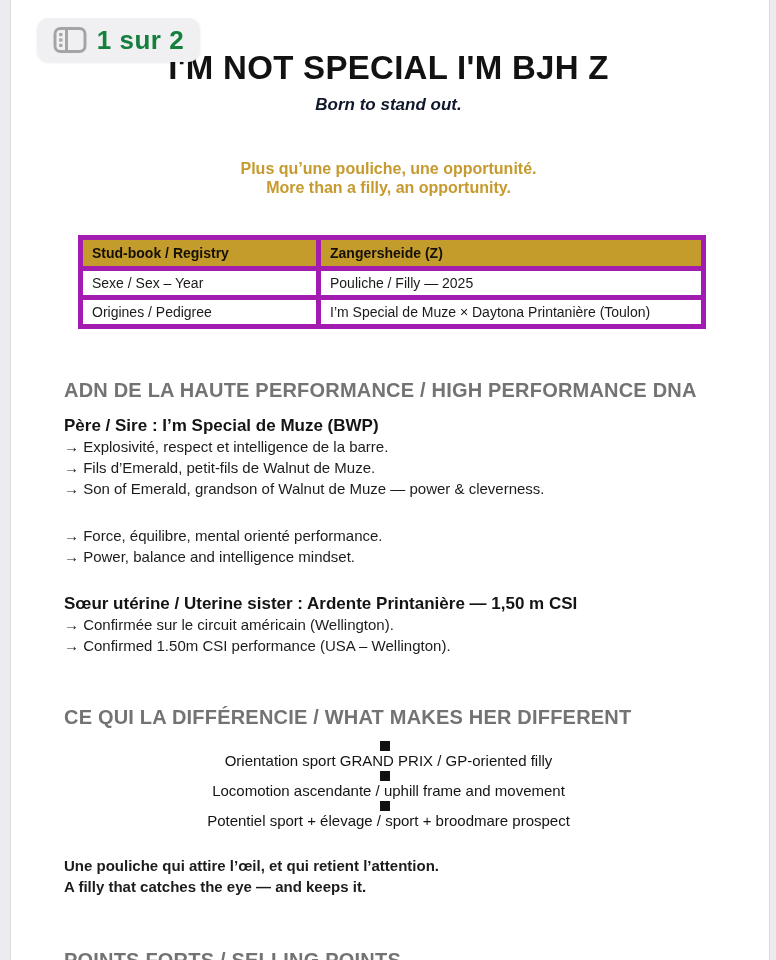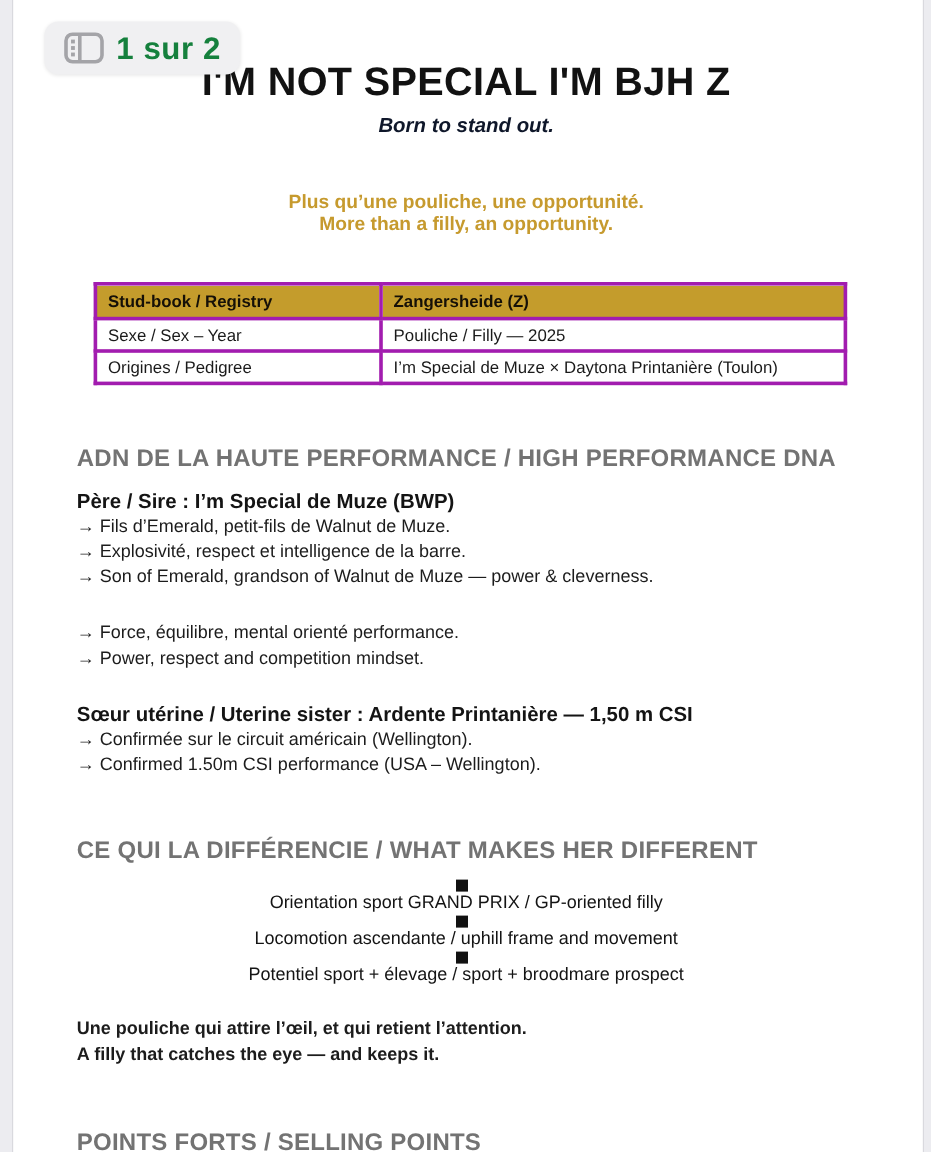--- a/index.html
+++ b/index.html
@@ -51,21 +51,21 @@
 
   .tablewrap { margin:38px 0 0 14px; }
   table {
     border-collapse:collapse;
     width:628px;
     border:2px solid #2b2b2b;
     font-size:14px;
     table-layout:fixed;
   }
   th, td {
-    border:3px solid #a21caf;
+    border:5px solid #a21caf;
     padding:4px 9px;
     text-align:left;
     white-space:nowrap;
     overflow:hidden;
     font-weight:normal;
     color:#1a1a1a;
   }
   thead th {
     background:#C49C2C;
     font-weight:bold;
@@ -135,28 +135,28 @@
             <td>I’m Special de Muze × Daytona Printanière (Toulon)</td>
           </tr>
         </tbody>
       </table>
     </div>
 
     <div class="section-heading h1">ADN DE LA HAUTE PERFORMANCE / HIGH PERFORMANCE DNA</div>
 
     <div class="block first">
       <div class="block-title">Père / Sire : I’m Special de Muze (BWP)</div>
+      <div class="line">→ Explosivité, respect et intelligence de la barre.</div>
       <div class="line">→ Fils d’Emerald, petit-fils de Walnut de Muze.</div>
-      <div class="line">→ Explosivité, respect et intelligence de la barre.</div>
       <div class="line">→ Son of Emerald, grandson of Walnut de Muze — power &amp; cleverness.</div>
     </div>
 
     <div class="block">
       <div class="line">→ Force, équilibre, mental orienté performance.</div>
-      <div class="line">→ Power, respect and competition mindset.</div>
+      <div class="line">→ Power, balance and intelligence mindset.</div>
     </div>
 
     <div class="block">
       <div class="block-title">Sœur utérine / Uterine sister : Ardente Printanière — 1,50 m CSI</div>
       <div class="line">→ Confirmée sur le circuit américain (Wellington).</div>
       <div class="line">→ Confirmed 1.50m CSI performance (USA – Wellington).</div>
     </div>
 
     <div class="section-heading h2">CE QUI LA DIFFÉRENCIE / WHAT MAKES HER DIFFERENT</div>
 

